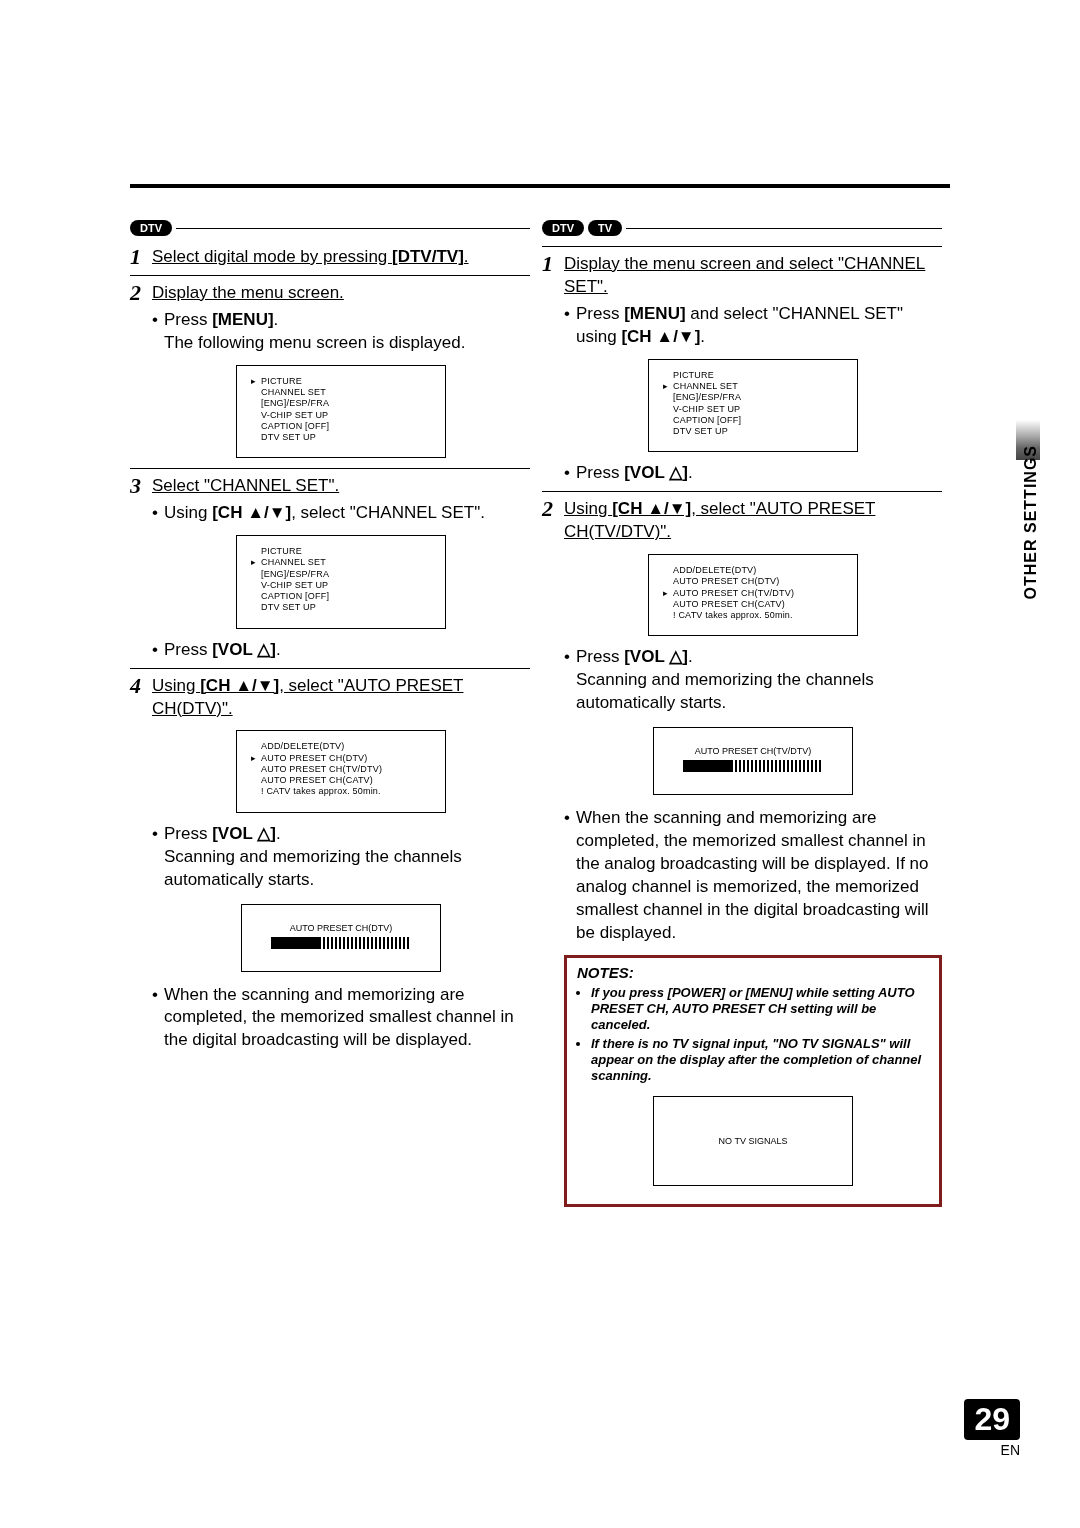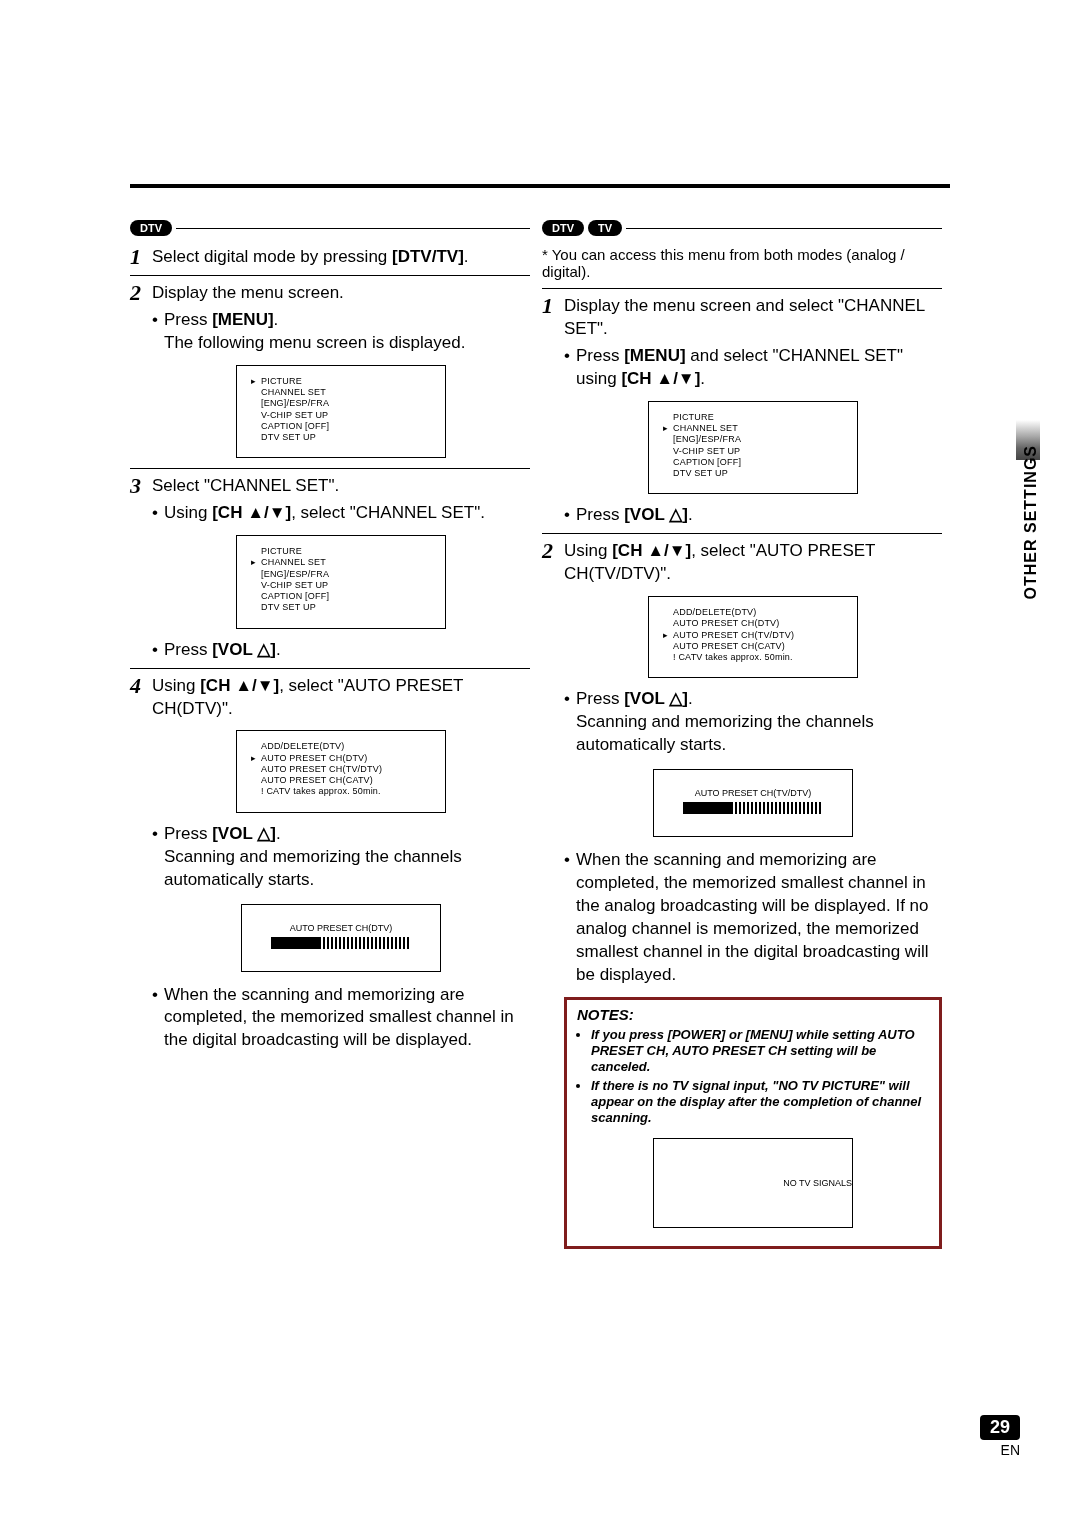--- a/index.html
+++ b/index.html
@@ -47,21 +47,21 @@
   .step { display: flex; align-items: flex-start; margin: 4px 0 4px 0; }
   .step-num {
     font-family: Georgia, 'Times New Roman', serif;
     font-style: italic;
     font-weight: bold;
     font-size: 22px;
     width: 22px;
     line-height: 1;
     flex-shrink: 0;
   }
-  .step-body { flex: 1; font-size: 17px; line-height: 1.35; }
+  .step-body { flex: 1; font-size: 17px; line-height: 1.35; text-decoration: underline; }
   .indent { padding-left: 22px; }
   .bullet { display: flex; margin: 4px 0; font-size: 17px; line-height: 1.35; }
   .bullet .dot { width: 12px; flex-shrink: 0; }
   .bullet .btxt { flex: 1; }
   b { font-weight: bold; }
   .osd {
     border: 1px solid #000;
     width: 210px;
     margin: 10px auto 10px auto;
     padding: 10px 14px 14px 14px;
@@ -97,42 +97,42 @@
     border: 3px solid #7f1d1d;
     padding: 6px 10px 14px 10px;
     margin-top: 10px;
     font-size: 13px;
   }
   .notes-title{ font-style: italic; font-weight: bold; font-size: 15px; margin-bottom:4px;}
   .notes-box ul{ padding-left: 14px; font-style: italic; }
   .notes-box li{ margin-bottom: 2px; line-height:1.25;font-weight:bold;}
   .osd-empty {
     border:1px solid #000; width:200px; margin:12px auto 4px auto; height:90px;
-    font-size:9px; display:flex; align-items:center; justify-content:flex-end;
+    font-size:9px; display:flex; align-items:center; justify-content:center;
   }
   .side-tab {
     position: absolute;
     right: 40px;
     top: 445px;
     writing-mode: vertical-rl;
     transform: rotate(180deg);
     font-weight: bold;
     font-size: 16px;
     letter-spacing: 1px;
   }
   .side-gradient{
     position:absolute; right:40px; top:420px; width:24px; height:40px;
     background:linear-gradient(#fff,#aaa 40%,#666 70%,#444);
   }
   .page-num{
     position:absolute; right:60px; bottom:70px; text-align:right;
   }
   .page-num .bignum{
     display:inline-block; background:#000;color:#fff; font-weight:bold;
-    font-size:18px; padding:2px 10px; border-radius:4px;
+    font-size:32px; padding:2px 10px; border-radius:4px;
   }
   .page-num .lang{ font-size:14px; margin-top:2px;}
   .tri-up::before{content:"△";}
 </style>
 </head>
 <body>
 
 <div class="hr-top"></div>
 
 <div class="side-gradient"></div>
@@ -289,21 +289,20 @@
     </div>
   </div>
 
   <div class="col">
     <div class="badge-row">
       <span class="badge">DTV</span>
       <span class="badge">TV</span>
       <span class="badge-line"></span>
     </div>
 
-    <div class="footnote">* You can access this menu from both modes (analog / digital).</div>
     <hr class="sep">
 
     <div class="step">
       <div class="step-num">1</div>
       <div class="step-body">Display the menu screen and select "CHANNEL SET".</div>
     </div>
     <div class="indent">
       <div class="bullet">
         <span class="dot">•</span>
         <span class="btxt">
@@ -387,21 +386,21 @@
       </div>
       <div class="bullet">
         <span class="dot">•</span>
         <span class="btxt">When the scanning and memorizing are completed, the memorized smallest channel in the analog broadcasting will be displayed. If no analog channel is memorized, the memorized smallest channel in the digital broadcasting will be displayed.</span>
       </div>
 
       <div class="notes-box">
         <div class="notes-title">NOTES:</div>
         <ul>
           <li>If you press [POWER] or [MENU] while setting AUTO PRESET CH, AUTO PRESET CH setting will be canceled.</li>
-          <li>If there is no TV signal input, "NO TV PICTURE" will appear on the display after the completion of channel scanning.</li>
+          <li>If there is no TV signal input, "NO TV SIGNALS" will appear on the display after the completion of channel scanning.</li>
         </ul>
         <div class="osd-empty">
           <span>NO TV SIGNALS</span>
         </div>
       </div>
     </div>
   </div>
 </div>
 
 <div class="page-num">

